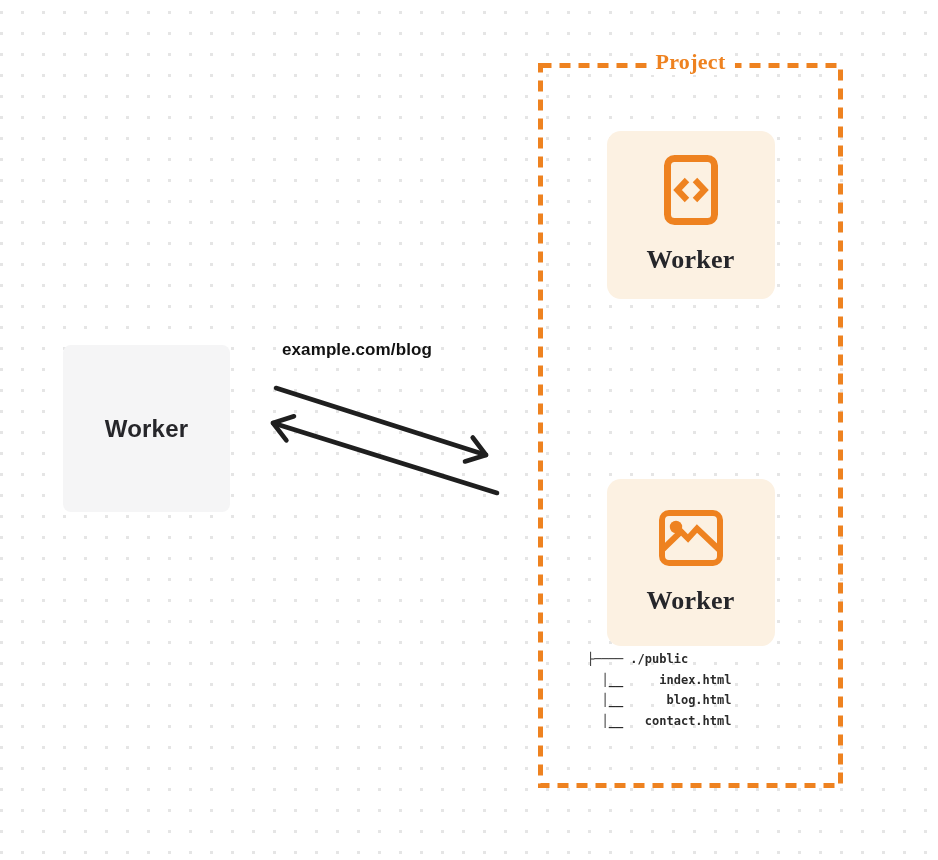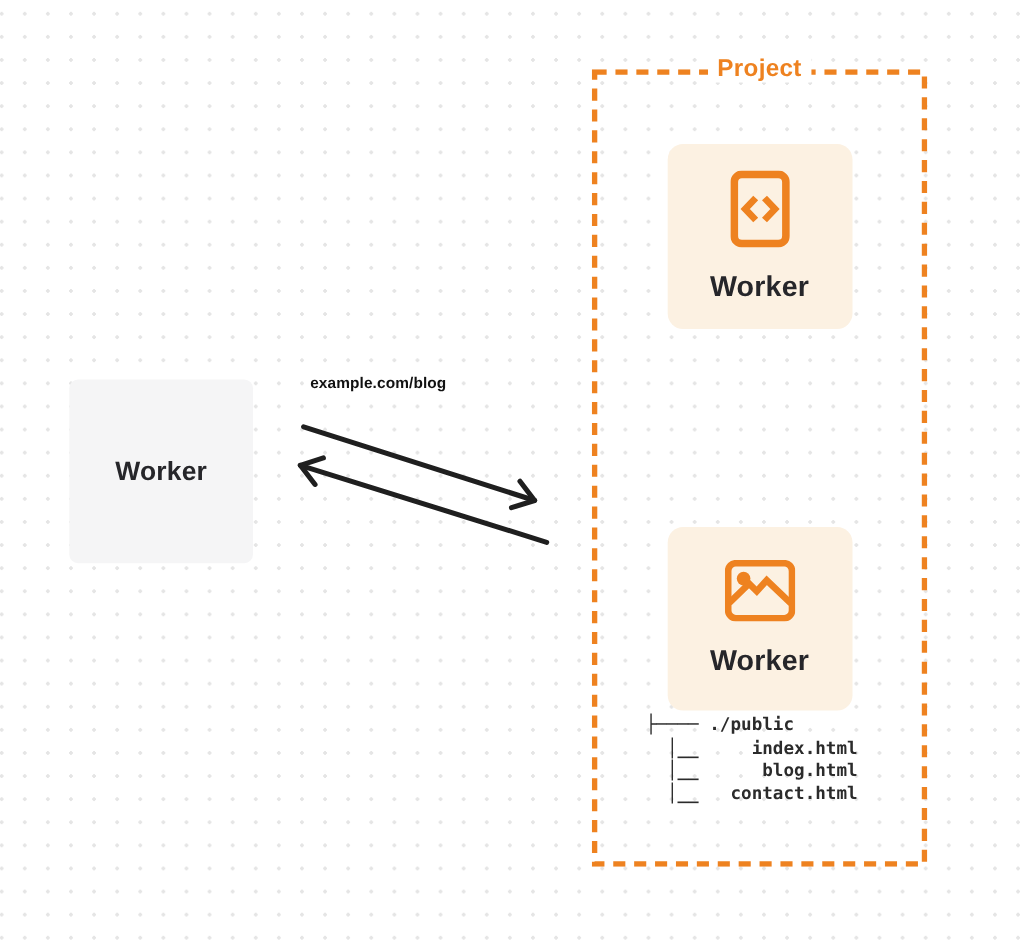--- a/index.html
+++ b/index.html
@@ -30,33 +30,33 @@
     background:var(--client_bg);
     border-radius:8px;
     display:flex;align-items:center;justify-content:center;
   }
   .client-box .label{
     font-size:24px;font-weight:700;letter-spacing:.2px;
   }
   
   .url-label{
     position:absolute;left:282px;top:340px;
-    font-size:14px;font-weight:700;letter-spacing:.1px;
+    font-size:17px;font-weight:700;letter-spacing:.1px;
     color:#111;
     text-align:center;
   }
   
   .arrows{
     position:absolute;left:255px;top:370px;
     width:260px;height:140px;
   }
   
   .project-box{
     position:absolute;left:538px;top:63px;
-    width:305px;height:725px;
+    width:305px;height:725px;font-family:Liberation Serif, serif;
   }
   .project-border{position:absolute;inset:0;width:100%;height:100%;}
   .project-title{
     position:absolute;top:-14px;left:50%;
     transform:translateX(-50%);
     font-size:22px;font-weight:700;
     color:var(--orange);
     background:#fff;
     padding:0 9px;
     white-space:nowrap;
@@ -75,21 +75,21 @@
   .card.worker{top:68px;}
   .card.assets{top:416px;height:167px;}
   .card .card-label{
     font-size:26px;font-weight:700;letter-spacing:.2px;
   }
   .card .icon{display:block;line-height:0;}
   
   .file-tree{
     position:absolute;left:587px;top:649px;
     font-family:"DejaVu Sans Mono", monospace;
-    font-size:16px;line-height:20.5px;
+    font-size:12px;line-height:20.5px;
     font-weight:600;
     color:#2B2B2B;
     white-space:pre;
   }
 </style>
 </head>
 <body>
 
 <div class="canvas">
 

